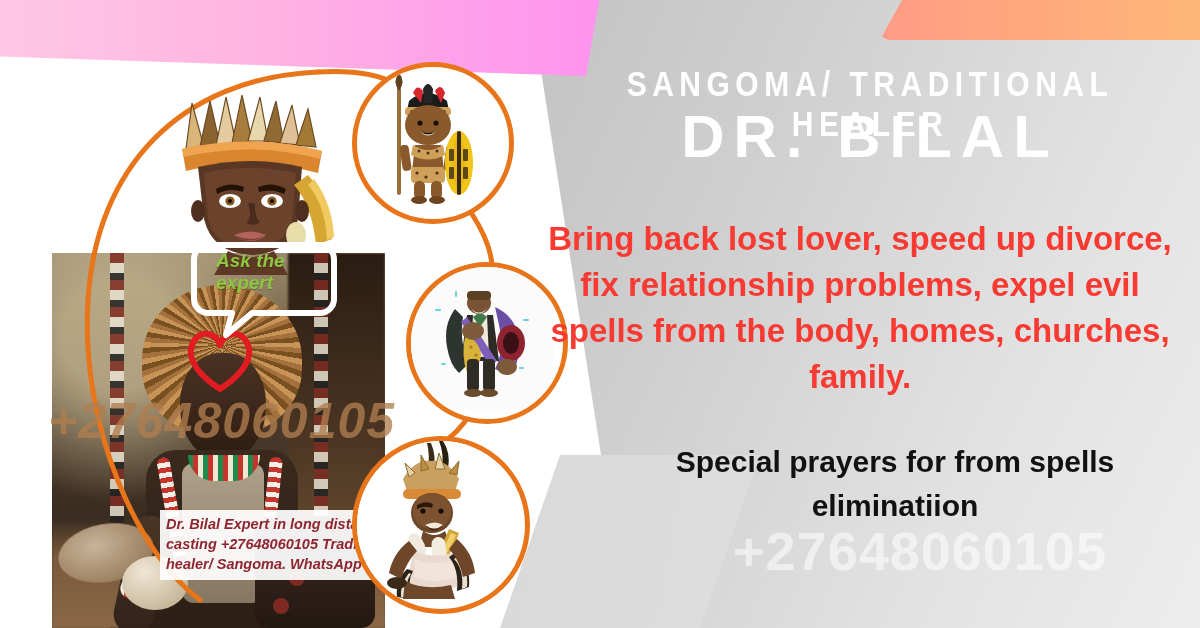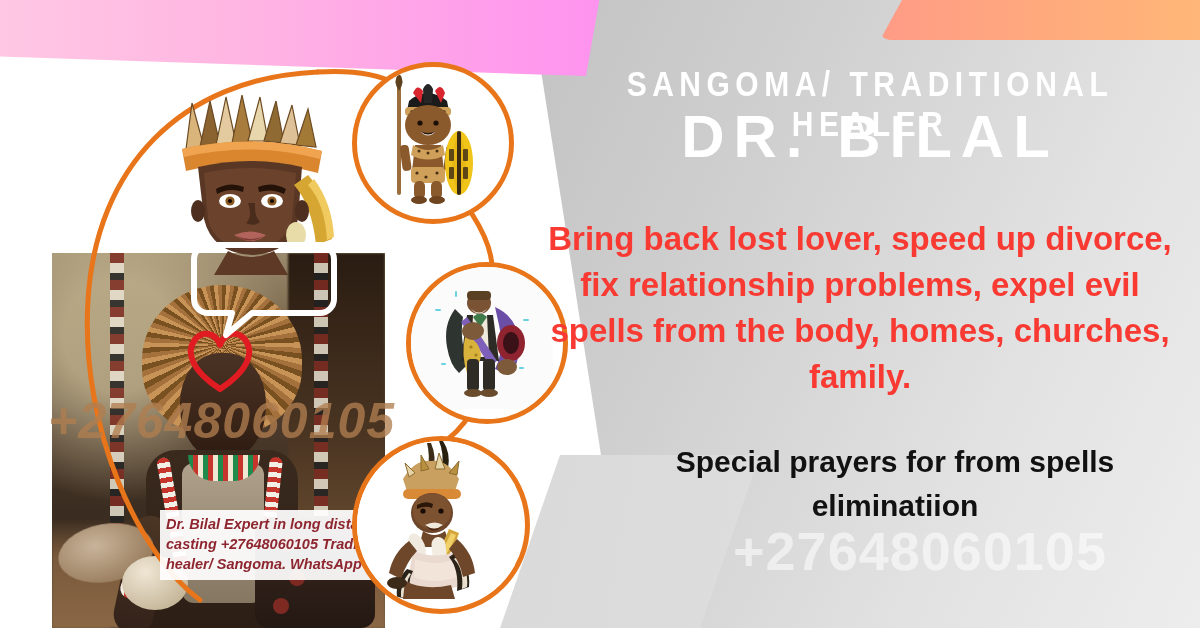--- a/index.html
+++ b/index.html
@@ -293,20 +293,21 @@
     </g>
   </svg>
 
   <svg class="heart" viewBox="0 0 72 66">
     <path d="M36 62 C 8 44, 2 26, 10 14 C 18 2, 32 6, 36 18 C 40 6, 54 2, 62 14 C 70 26, 64 44, 36 62 Z" fill="none" stroke="#e01b22" stroke-width="6" stroke-linejoin="round"></path>
   </svg>
 
   <svg class="bubble" viewBox="0 0 148 102">
     <path d="M18 8 H130 a14 14 0 0 1 14 14 V62 a14 14 0 0 1 -14 14 H62 L36 98 L42 76 H18 a14 14 0 0 1 -14 -14 V22 a14 14 0 0 1 14 -14 Z" fill="none" stroke="#ffffff" stroke-width="6" stroke-linejoin="round"></path>
   </svg>
+  <div class="bubble-text">Ask the expert</div>
 
   <div class="wm-photo">+27648060105</div>
 
   <div class="caption">
     <span>Dr. Bilal Expert in long distan</span>
     <span>casting +27648060105 Traditi</span>
     <span>healer/ Sangoma. WhatsApp n</span>
   </div>
 
   <div class="circ c1">

